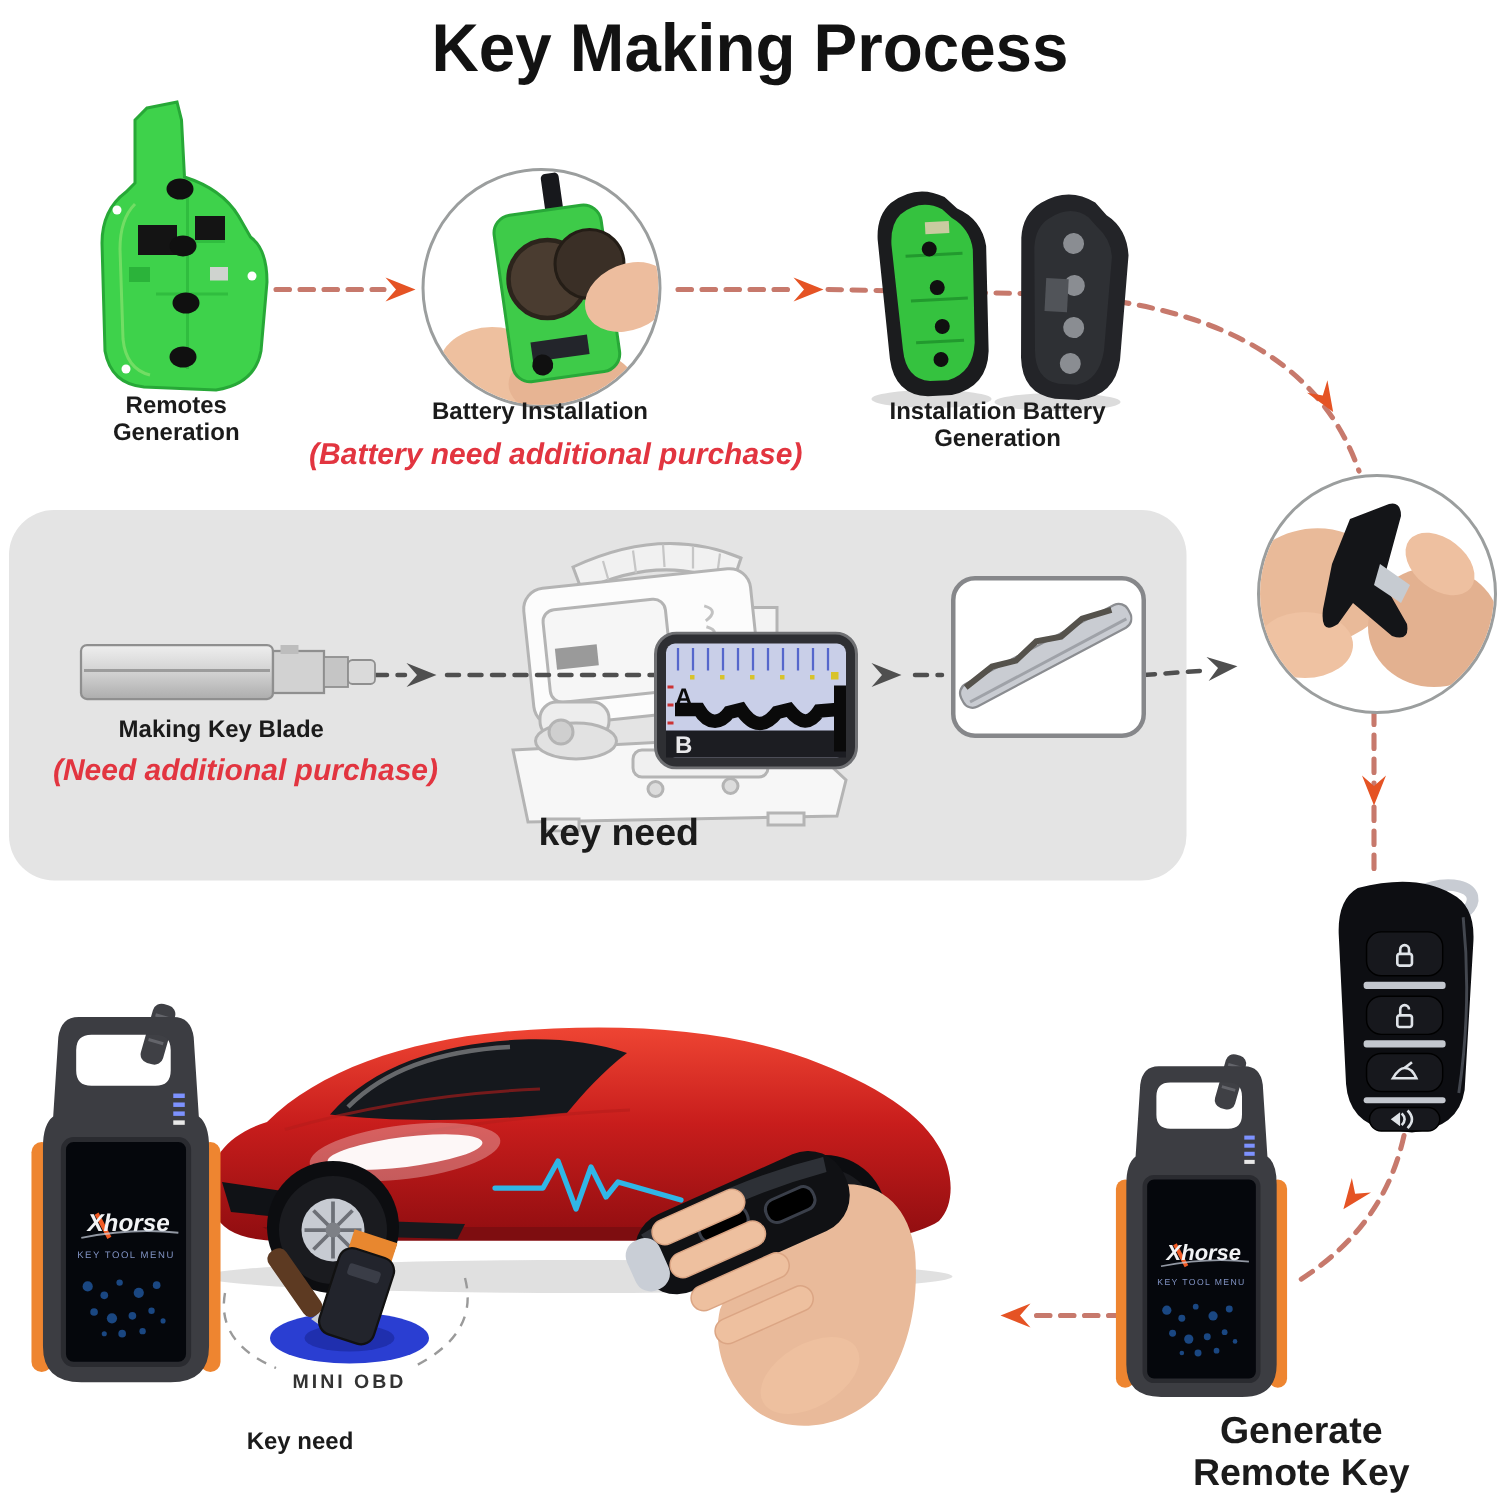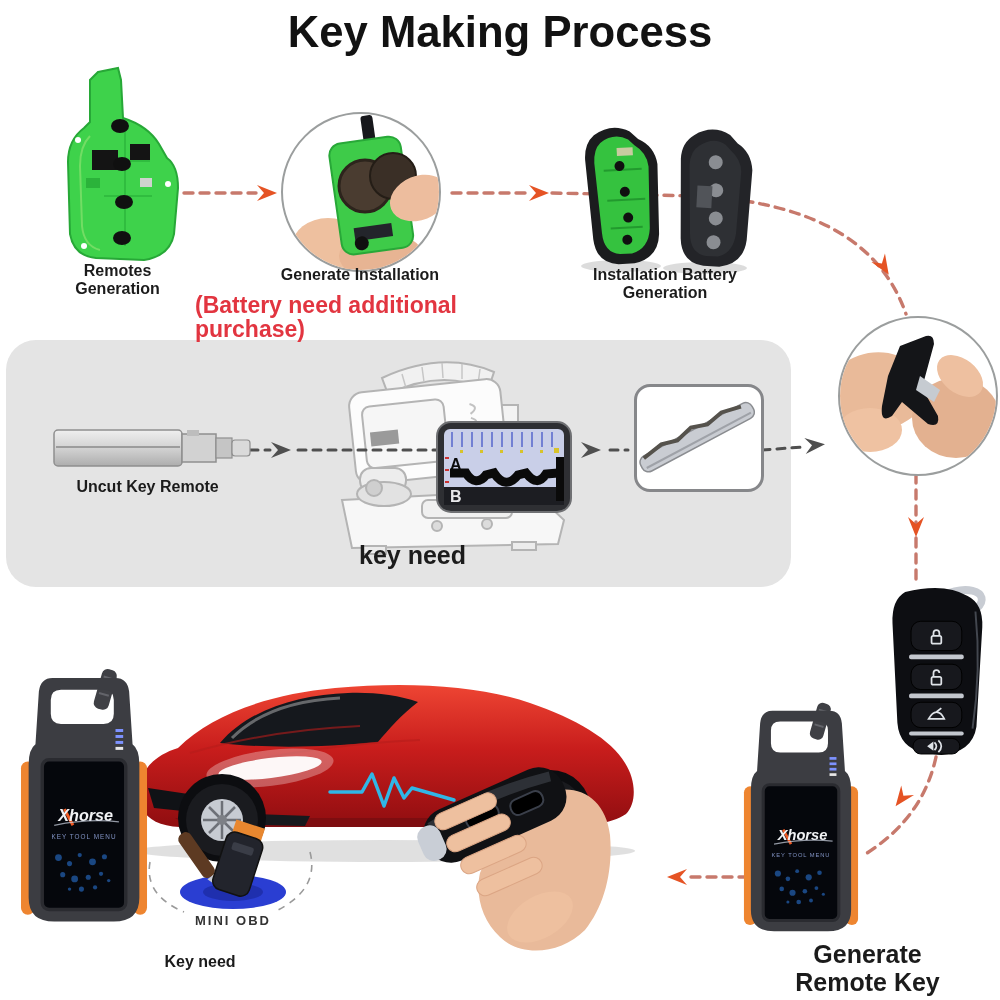--- a/index.html
+++ b/index.html
@@ -3,21 +3,21 @@
 <meta charset="utf-8">
 <style>
   html,body{margin:0;padding:0;background:#ffffff;}
   .canvas{position:relative;width:1000px;height:1000px;background:#fff;overflow:hidden;
           font-family:"Liberation Sans",sans-serif;}
   .abs{position:absolute;}
   .title{left:0;top:6px;width:1000px;text-align:center;font-size:45px;font-weight:900;
          color:#121212;letter-spacing:0px;transform:scaleX(.97);}
   .lbl{font-weight:700;font-size:16px;color:#1b1b1b;text-align:center;line-height:1.1;z-index:8;}
   .lbl.big{font-size:25px;}
-  .red{font-weight:700;font-size:23px;color:#e23540;text-align:left;line-height:1.05;z-index:8;}
+  .red{font-weight:700;font-size:20px;color:#e23540;text-align:right;line-height:1.05;z-index:8;font-style:italic;}
   .band{left:6px;top:340px;width:785px;height:247px;background:#e4e4e4;border-radius:30px;z-index:1;}
   .photo-circle{width:156px;height:156px;border-radius:50%;border:2px solid #9b9e9e;
                 background:#fff;overflow:hidden;z-index:4;}
   .arrows{left:0;top:0;width:1000px;height:1000px;z-index:3;pointer-events:none;}
   .z2{z-index:2;} .z4{z-index:4;} .z5{z-index:5;}
   .blade-box{left:634px;top:384px;width:124px;height:102px;background:#fff;border:3px solid #86878a;
              border-radius:16px;z-index:4;overflow:hidden;}
   svg{display:block;}
   text{font-family:"Liberation Sans",sans-serif;}
 </style>
@@ -101,21 +101,21 @@
         <rect x="88" y="2" width="12" height="34" rx="3" fill="#17181c"></rect>
         <rect x="52" y="26" width="72" height="112" rx="12" fill="#3ecb49" stroke="#28a838" stroke-width="2"></rect>
         <rect x="66" y="112" width="38" height="13" fill="#23252b"></rect>
         <circle cx="72" cy="128" r="7" fill="#101010"></circle>
       </g>
       <circle cx="82" cy="72" r="26" fill="#4a3c30" stroke="#2c241c" stroke-width="3"></circle>
       <circle cx="110" cy="62" r="23" fill="#3a2f26" stroke="#241d16" stroke-width="2"></circle>
       <ellipse cx="136" cy="84" rx="30" ry="22" transform="rotate(-22 136 84)" fill="#edbd9e"></ellipse>
     </svg>
   </div>
-  <div class="abs lbl" style="left:240px;top:266px;width:240px">Generate Installation</div>
+  <div class="abs lbl" style="left:240px;top:266px;width:240px">Battery Installation</div>
   <div class="abs red" style="left:195px;top:293px;width:340px">(Battery need additional purchase)</div>
 
   <svg class="abs z4" style="left:575px;top:120px" width="180" height="155" viewBox="0 0 180 155">
     <ellipse cx="46" cy="146" rx="40" ry="6" fill="#dcdcdc"></ellipse>
     <ellipse cx="130" cy="148" rx="42" ry="6" fill="#dcdcdc"></ellipse>
     <g transform="rotate(-3 45 75)">
       <path d="M22,14 Q40,2 58,12 L66,20 Q82,28 84,46 L82,116 Q80,140 56,144 L40,144 Q18,142 16,118 L12,38 Q12,22 22,14 Z" fill="#1b1c1e"></path>
       <path d="M28,22 Q42,12 56,20 L62,26 Q74,34 75,48 L73,110 Q71,130 54,134 L42,134 Q26,132 25,112 L21,42 Q21,28 28,22 Z" fill="#35c23f"></path>
       <path d="M30,50 L68,50 M32,80 L70,80 M34,108 L66,108" stroke="#229a2e" stroke-width="2" fill="none"></path>
       <circle cx="46" cy="46" r="5" fill="#101010"></circle>
@@ -147,21 +147,22 @@
           <stop offset="1" stop-color="#adadad"></stop>
       </linearGradient>
     </defs>
     <rect x="2" y="8" width="128" height="36" rx="4" fill="url(#bladeGrad)" stroke="#8f8f8f" stroke-width="1.5"></rect>
     <line x1="4" y1="25" x2="128" y2="25" stroke="#9c9c9c" stroke-width="2"></line>
     <rect x="130" y="12" width="34" height="28" fill="#d2d2d2" stroke="#8f8f8f" stroke-width="1.5"></rect>
     <rect x="135" y="8" width="12" height="6" fill="#bdbdbd"></rect>
     <rect x="164" y="16" width="16" height="20" fill="#c5c5c5" stroke="#8f8f8f" stroke-width="1.2"></rect>
     <rect x="180" y="18" width="18" height="16" rx="3" fill="#dadada" stroke="#8f8f8f" stroke-width="1.2"></rect>
   </svg>
-  <div class="abs lbl" style="left:30px;top:478px;width:235px">Uncut Key Remote</div>
+  <div class="abs lbl" style="left:30px;top:478px;width:235px">Making Key Blade</div>
+  <div class="abs red" style="left:2px;top:504px;width:290px">(Need additional purchase)</div>
 
   <svg class="abs z2" style="left:322px;top:350px" width="255" height="205" viewBox="0 0 255 205" fill="#fcfcfc" stroke="#b4b4b4" stroke-width="2">
     <path d="M60,28 Q120,0 172,22 L166,40 Q120,18 66,44 Z" fill="#f1f1f1"></path>
     <path d="M80,24 L84,38 M100,17 L102,32 M120,13 L121,28 M140,14 L140,29 M158,19 L156,34" stroke="#c6c6c6" stroke-width="1.5"></path>
     <rect x="150" y="55" width="46" height="100" fill="#f3f3f3"></rect>
     <g transform="rotate(-6 110 80)">
       <rect x="30" y="35" width="152" height="92" rx="14"></rect>
       <rect x="42" y="50" width="82" height="62" rx="8" fill="#f6f6f6"></rect>
       <rect x="48" y="76" width="28" height="14" fill="#9a9a9a" stroke="none"></rect>
       <path d="M150,58 q10,4 0,10 M150,72 q10,4 0,10 M150,86 q10,4 0,10 M150,100 q10,4 0,10" fill="none" stroke="#c2c2c2"></path>

